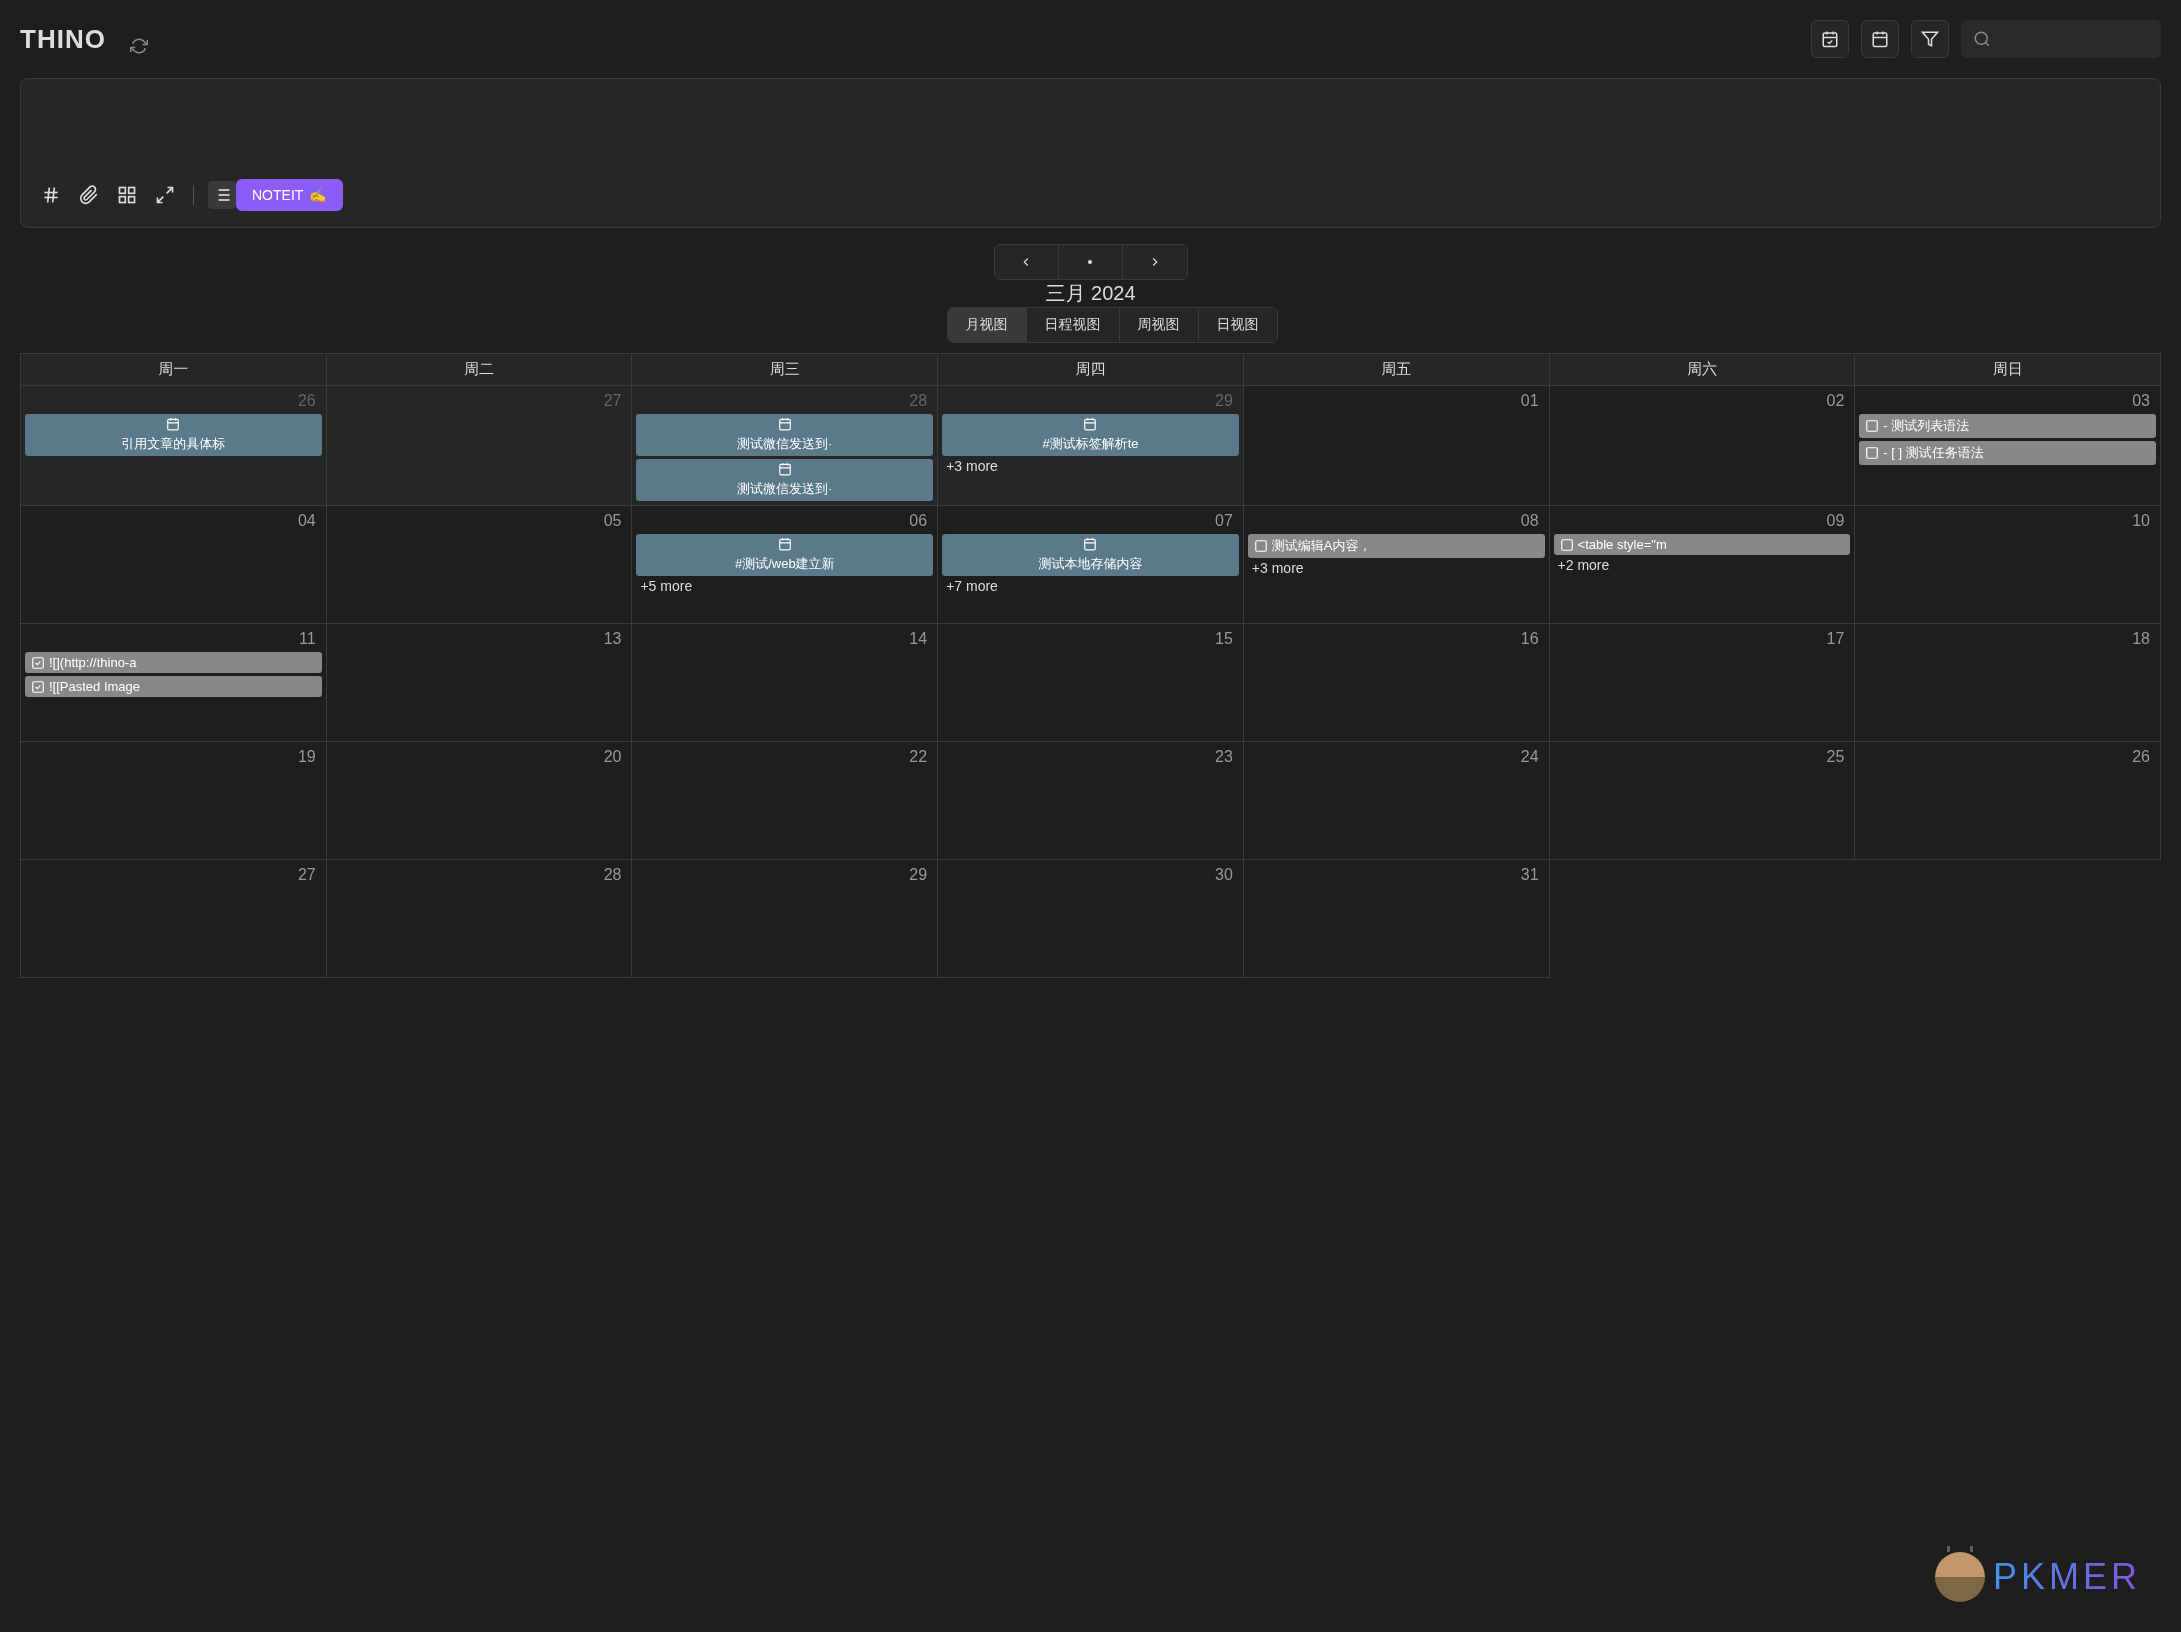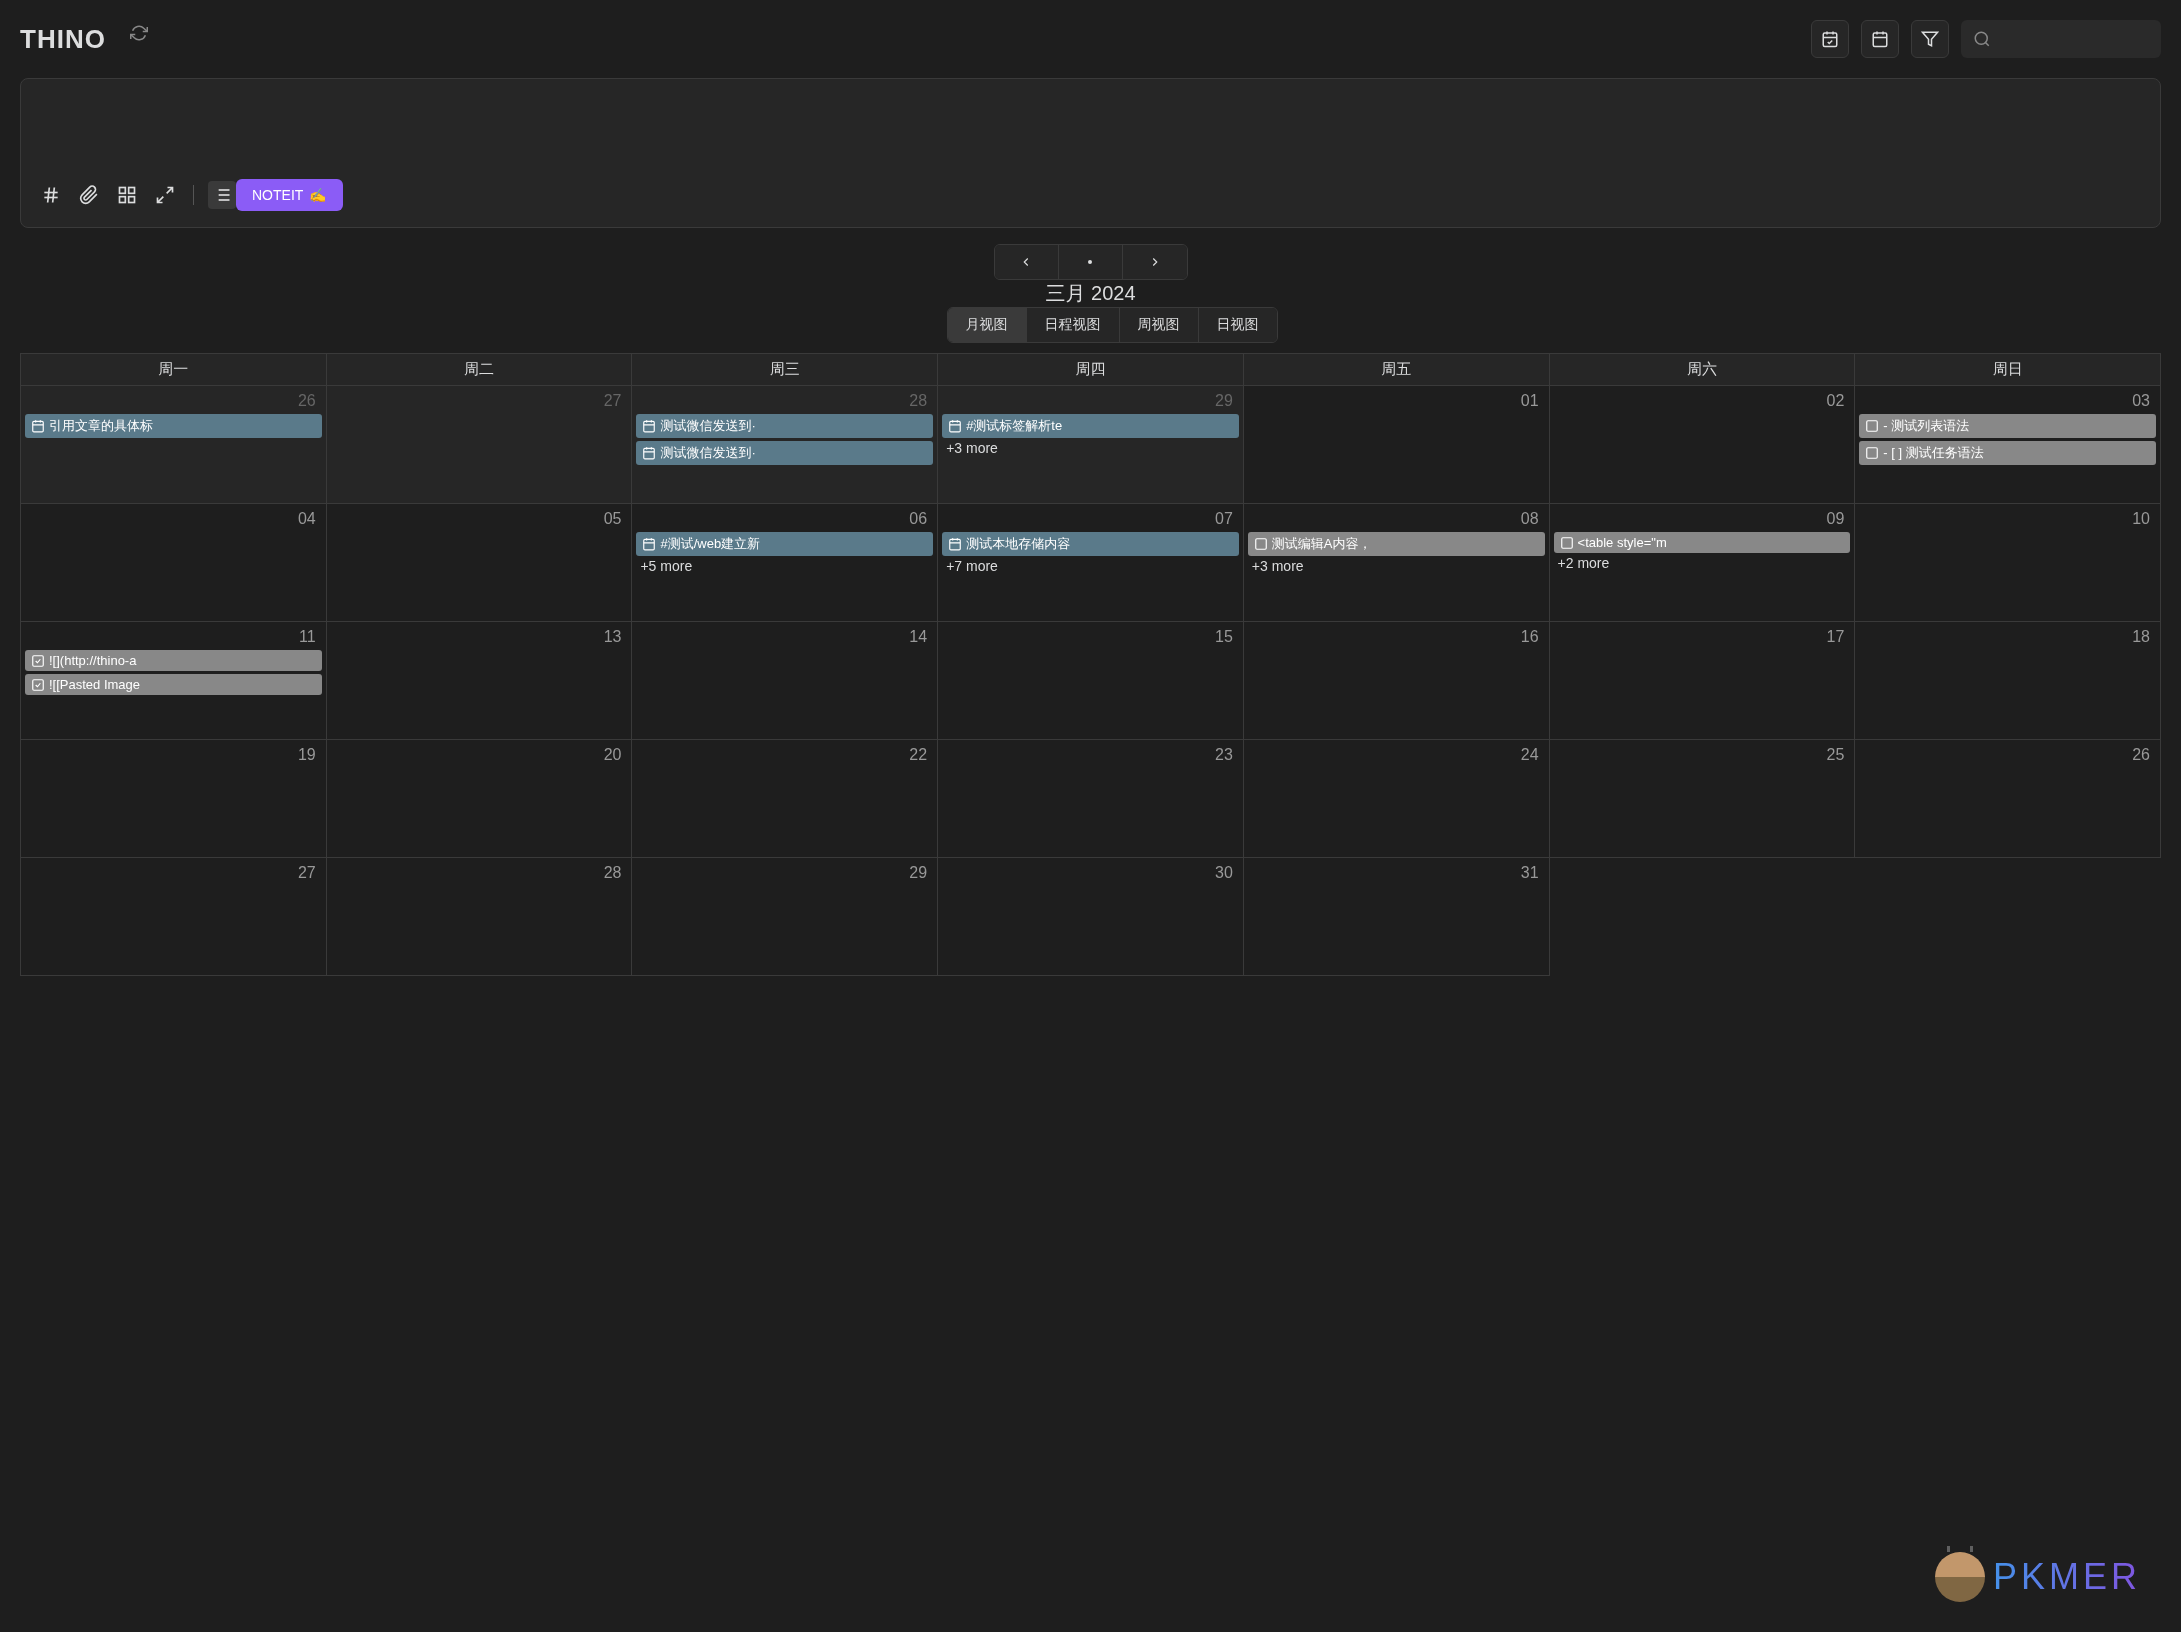--- a/index.html
+++ b/index.html
@@ -9,21 +9,21 @@
   font-family: -apple-system, "Segoe UI", sans-serif;
   font-size: 14px;
   padding: 20px;
 }
 .header {
   display: flex;
   align-items: center;
   justify-content: space-between;
   margin-bottom: 20px;
 }
-.title-area { display: flex; align-items: flex-start; gap: 24px; }
+.title-area { display: flex; align-items: flex-end; gap: 24px; }
 .app-title { font-size: 26px; font-weight: 700; letter-spacing: 1px; color: #dcddde; }
 .refresh-icon { color: #888; cursor: pointer; }
 .header-tools { display: flex; align-items: center; gap: 12px; }
 .tool-btn {
   width: 38px; height: 38px;
   border: 1px solid #3a3a3a;
   border-radius: 6px;
   background: #262626;
   display: flex; align-items: center; justify-content: center;
   cursor: pointer;
@@ -143,21 +143,21 @@
 .event {
   font-size: 13px;
   padding: 3px 6px;
   border-radius: 3px;
   white-space: nowrap;
   overflow: hidden;
   text-overflow: ellipsis;
   display: flex; align-items: center; gap: 4px;
   cursor: pointer;
 }
-.event.journal { background: #5a7a8a; color: #fff; }
+.event.journal { background: #5a7a8a; color: #fff; flex-direction: column; }
 .event.task { background: #888; color: #fff; }
 .event.done { background: #888; color: #fff; }
 .event-icon { flex-shrink: 0; display: inline-flex; }
 .more-link {
   font-size: 14px;
   font-weight: 400;
   color: #dcddde;
   padding: 2px 4px;
   cursor: pointer;
 }

